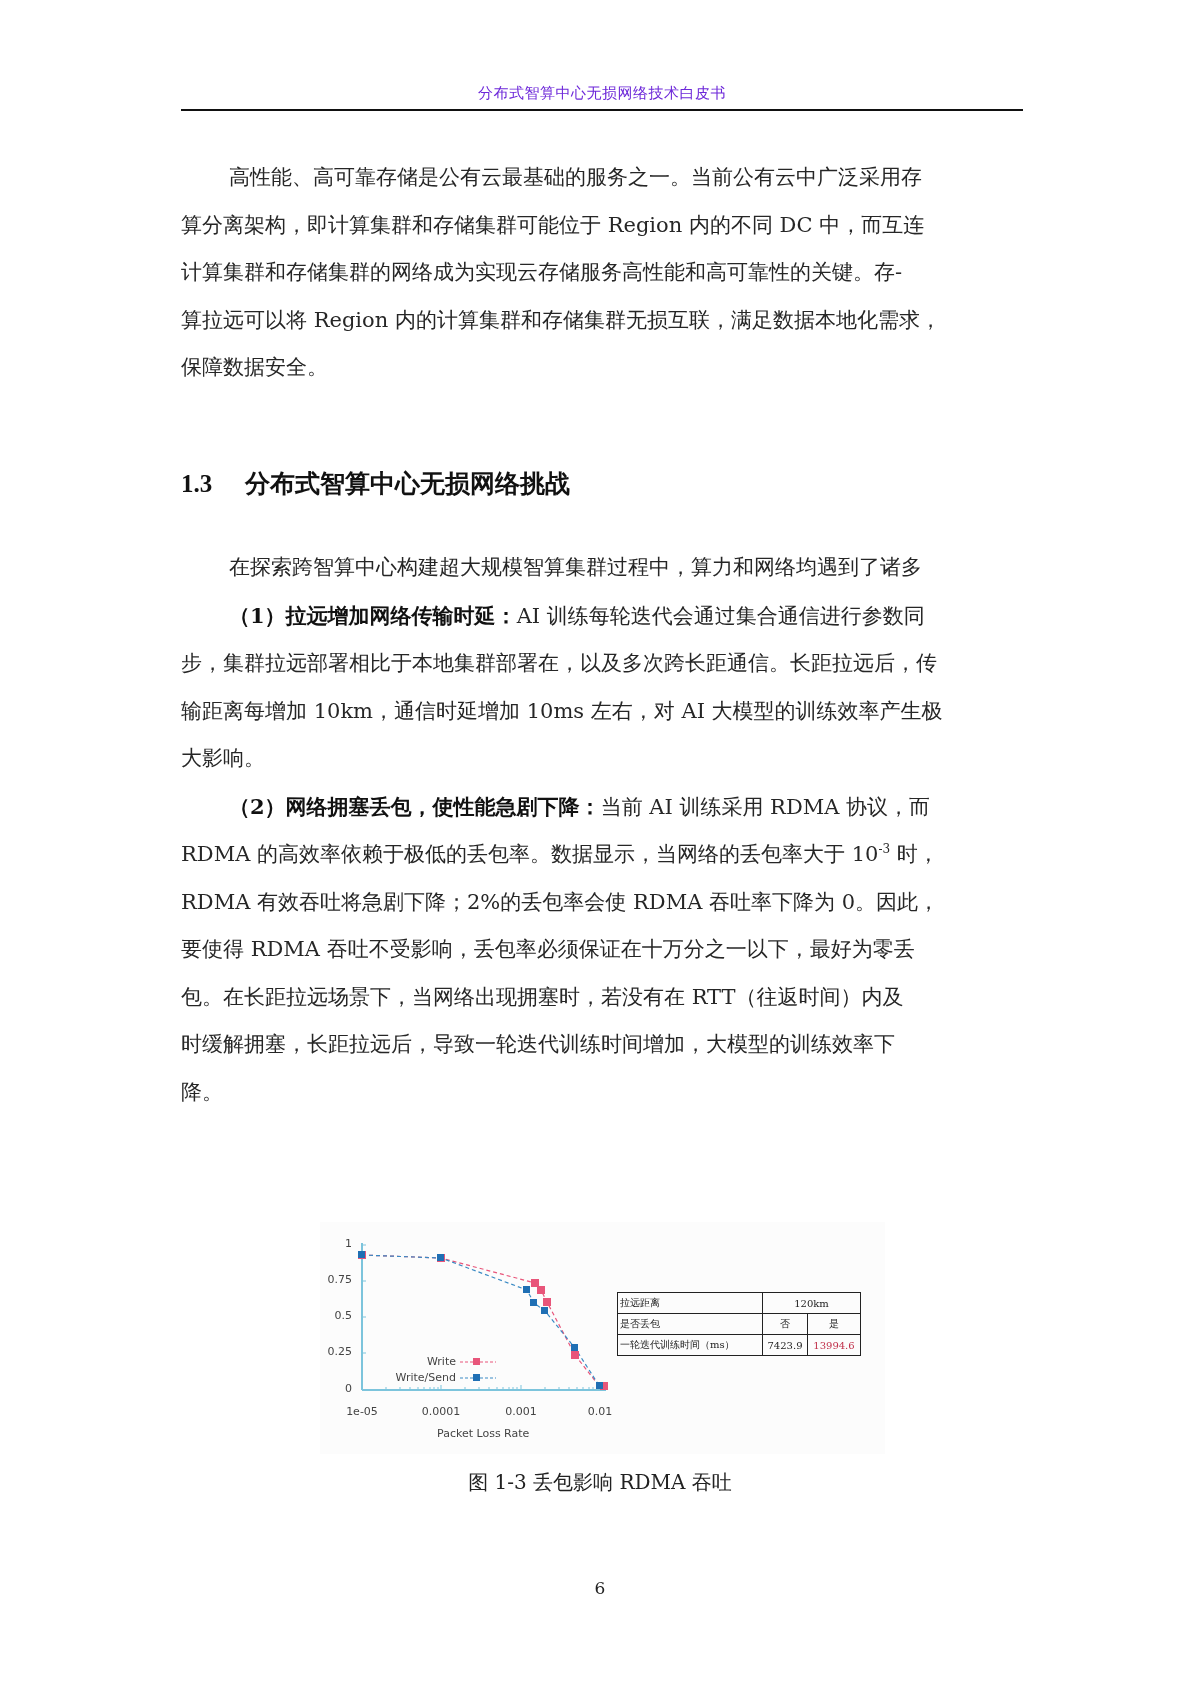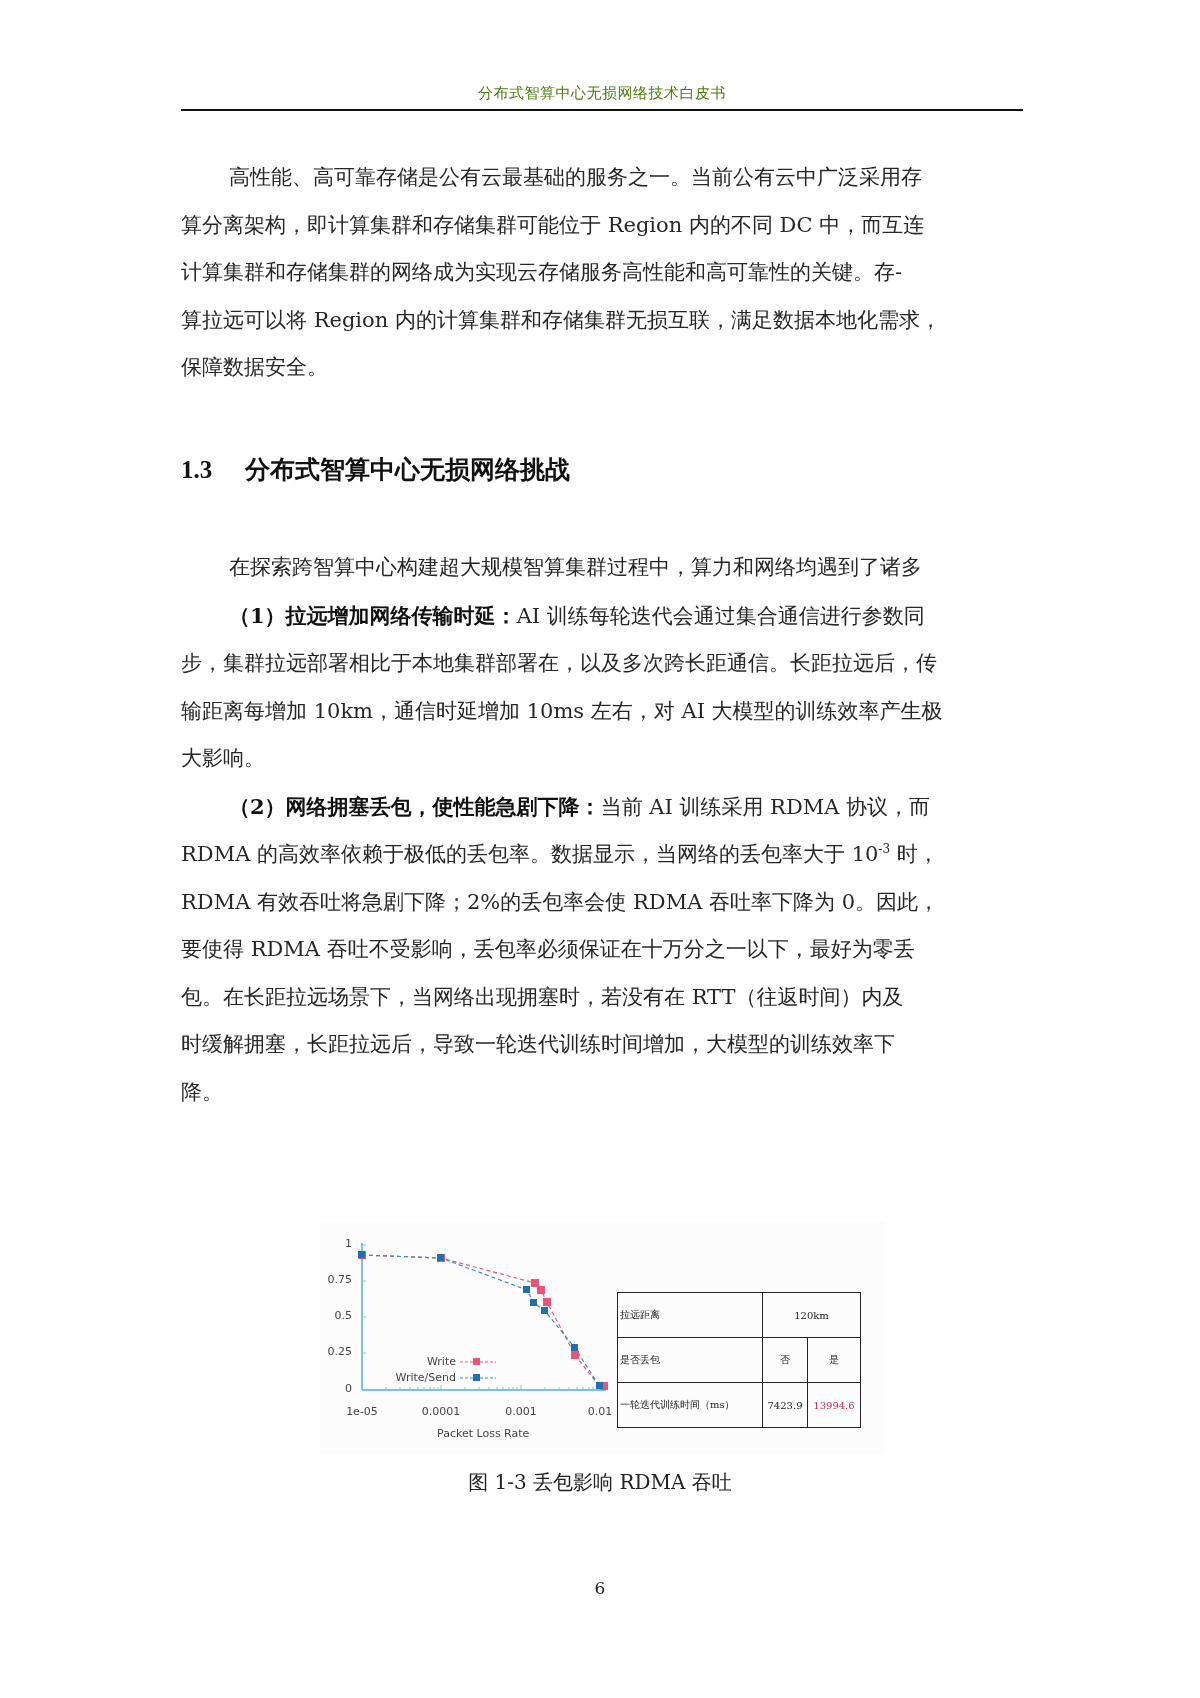--- a/index.html
+++ b/index.html
@@ -1,34 +1,34 @@
 <!DOCTYPE html>
 <html><head>
 <meta charset="utf-8">
 <style>
   html, body { margin: 0; padding: 0; background: #ffffff; }
   body { width: 1200px; height: 1698px; position: relative; overflow: hidden;
          font-family: "DejaVu Serif", "Liberation Serif", serif; color: #1a1a1a; }
   .abs { position: absolute; }
-  .running-head { left: 181px; width: 842px; top: 84px; text-align: center; font-size: 15px; color: #4d7c0f; letter-spacing: 0.5px; }
+  .running-head { left: 181px; width: 842px; top: 84px; text-align: center; font-size: 15px; color: #6d28d9; letter-spacing: 0.5px; }
   .head-rule { left: 181px; width: 842px; top: 109px; height: 2px; background: #111; }
   .para { left: 181px; width: 842px; font-size: 21px; line-height: 47.5px; text-align: justify; text-align-last: left; color: #262626; }
   .para .indent { display: inline-block; width: 48px; }
   .sub-heading { font-weight: bold; color: #111; }
-  .section-heading { left: 181px; top: 453px; font-size: 25px; font-weight: bold; color: #111;
+  .section-heading { left: 181px; top: 467px; font-size: 25px; font-weight: bold; color: #111;
                      font-family: "DejaVu Sans", "Liberation Sans", sans-serif; }
   .section-heading .num { font-family: "Liberation Serif", serif; display: inline-block; width: 64px; }
   sup { font-size: 12px; line-height: 0; }
   .chart-title { left: 380px; top: 1229px; font-size: 12px; color: #555; }
   .tick-y { font-family: "DejaVu Sans", "Liberation Sans", sans-serif; font-size: 11px; color: #444; text-align: right; width: 40px; }
   .tick-x { font-family: "DejaVu Sans", "Liberation Sans", sans-serif; font-size: 11px; color: #444; text-align: center; width: 60px; }
   .axis-label { font-family: "DejaVu Sans", "Liberation Sans", sans-serif; font-size: 11px; color: #444; }
   .legend-label { font-family: "DejaVu Sans", "Liberation Sans", sans-serif; font-size: 11px; color: #444; text-align: right; width: 100px; }
   table.data-table { position: absolute; left: 617px; top: 1292px; border-collapse: collapse; font-size: 10px; color: #222; }
-  table.data-table td { border: 1.5px solid #222; height: 20px; padding: 12px 2px; }
+  table.data-table td { border: 1.5px solid #222; height: 20px; padding: 0 2px; }
   table.data-table td.c { text-align: center; }
   .red { color: #c0304a; }
   .caption { left: 0; width: 1200px; top: 1469px; text-align: center; font-size: 20px; color: #222; }
   .page-num { left: 0; width: 1200px; top: 1578px; text-align: center; font-size: 17px; color: #222; }
 </style>
 </head>
 <body>
 
 <div class="abs running-head">分布式智算中心无损网络技术白皮书</div>
 <div class="abs head-rule"></div>

